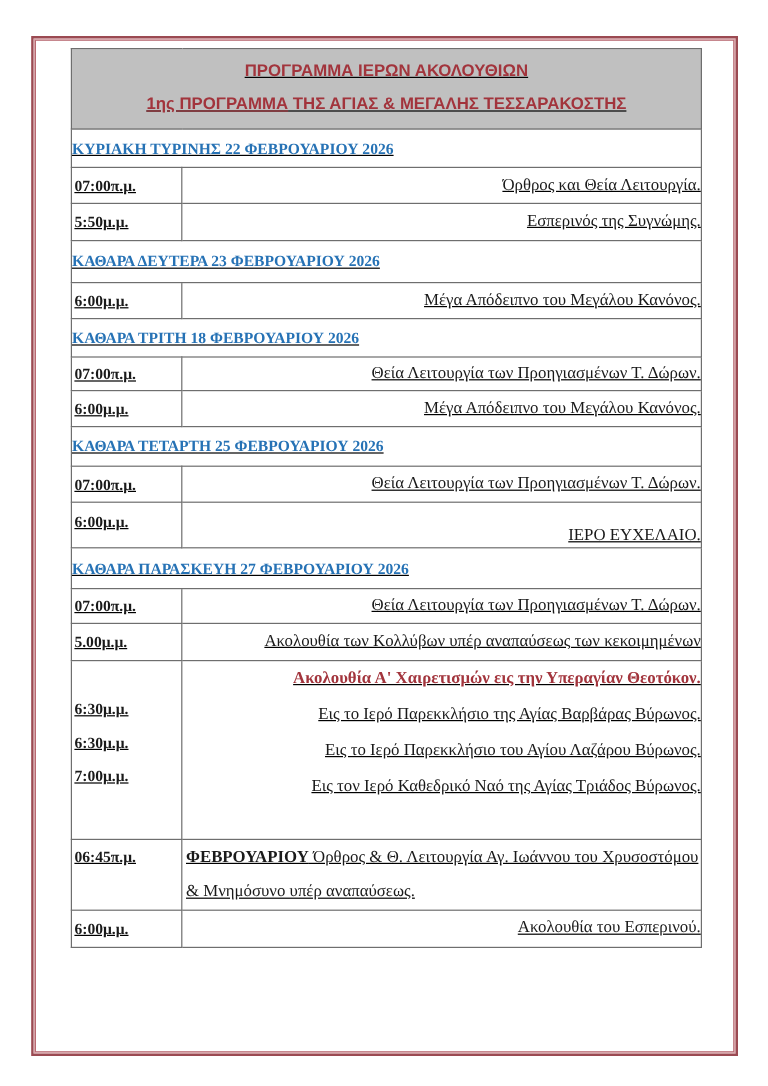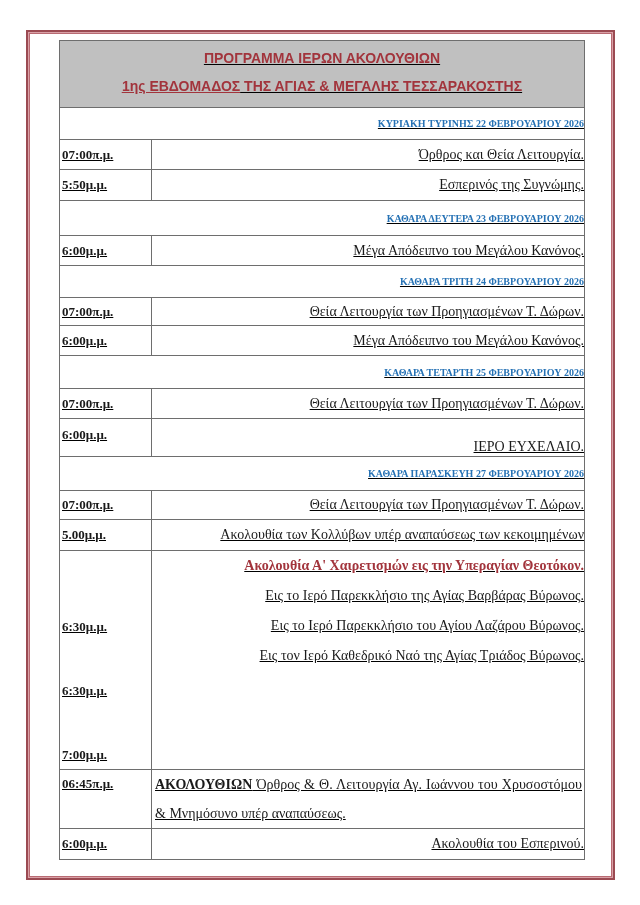--- a/index.html
+++ b/index.html
@@ -18,44 +18,44 @@
   table.sched {
     position: absolute; left: 59px; top: 40px; width: 526px;
     border-collapse: collapse; table-layout: fixed; text-decoration: underline;
   }
   table.sched td { border: 1px solid #6e6e6e; padding: 0; }
   .hdr { background: #c0c0c0; text-align: center; color: #a2343c;
          font-family: "Liberation Sans", sans-serif; font-weight: bold; font-size: 14px; }
   .hdr .l1 { height: 30px; line-height: 34px; }
   .hdr .l2 { height: 36px; line-height: 30px; }
   .hdr u { text-decoration: underline; }
-  .day { text-align: right; color: #2672b5; font-weight: bold; font-size: 10px; height: 30px; }
+  .day { text-align: left; color: #2672b5; font-weight: bold; font-size: 13px; height: 30px; }
   .time { width: 90px; font-weight: bold; font-size: 13px; color: #1a1a1a; padding-left: 2px !important; vertical-align: middle; }
   .desc { font-size: 14px; color: #1a1a1a; padding-left: 3px !important; vertical-align: middle; text-align: right; }
   .red { color: #a2343c; font-weight: bold; }
-  .multi-times div { height: 28px; line-height: 28px; margin-top: 36px; }
+  .multi-times div { height: 28px; line-height: 28px; }
   .multi-desc div { height: 30px; line-height: 30px; margin-left: 48px; }
   .justify { text-align: justify; text-align-last: left; line-height: 29px; padding-right: 2px !important; }
 </style>
 </head>
 <body>
 
 <div class="frame-outer"></div>
 <div class="frame-inner"></div>
 
 <table class="sched">
   <colgroup>
       <col style="width:92px">
       <col>
     </colgroup>
   <tbody>
       <tr>
     <td class="hdr" colspan="2">
       <div class="l1">ΠΡΟΓΡΑΜΜΑ ΙΕΡΩΝ ΑΚΟΛΟΥΘΙΩΝ</div>
-      <div class="l2"><u>1ης ΕΒΔΟΜΑΔΟΣ</u><span> ΤΗΣ ΑΓΙΑΣ &amp; ΜΕΓΑΛΗΣ ΤΕΣΣΑΡΑΚΟΣΤΗΣ</span></div>
+      <div class="l2"><u>1ης ΠΡΟΓΡΑΜΜΑ</u><span> ΤΗΣ ΑΓΙΑΣ &amp; ΜΕΓΑΛΗΣ ΤΕΣΣΑΡΑΚΟΣΤΗΣ</span></div>
     </td>
   </tr>
 
   <tr>
         <td class="day" colspan="2" style="height:31px">ΚΥΡΙΑΚΗ ΤΥΡΙΝΗΣ 22 ΦΕΒΡΟΥΑΡΙΟΥ 2026</td>
       </tr>
   <tr style="height:30px">
     <td class="time">07:00π.μ.</td>
     <td class="desc">Όρθρος και Θεία Λειτουργία.</td>
   </tr>
@@ -66,21 +66,21 @@
 
   <tr>
         <td class="day" colspan="2" style="height:34px">ΚΑΘΑΡΑ ΔΕΥΤΕΡΑ 23 ΦΕΒΡΟΥΑΡΙΟΥ 2026</td>
       </tr>
   <tr style="height:30px">
     <td class="time">6:00μ.μ.</td>
     <td class="desc">Μέγα Απόδειπνο του Μεγάλου Κανόνος.</td>
   </tr>
 
   <tr>
-        <td class="day" colspan="2" style="height:31px">ΚΑΘΑΡΑ ΤΡΙΤΗ 24 ΦΕΒΡΟΥΑΡΙΟΥ 2026</td>
+        <td class="day" colspan="2" style="height:31px">ΚΑΘΑΡΑ ΤΡΙΤΗ 18 ΦΕΒΡΟΥΑΡΙΟΥ 2026</td>
       </tr>
   <tr style="height:28px">
     <td class="time">07:00π.μ.</td>
     <td class="desc" style="padding-left:7px">Θεία Λειτουργία των Προηγιασμένων Τ. Δώρων.</td>
   </tr>
   <tr style="height:30px">
     <td class="time">6:00μ.μ.</td>
     <td class="desc">Μέγα Απόδειπνο του Μεγάλου Κανόνος.</td>
   </tr>
 
@@ -116,20 +116,20 @@
     <td class="desc multi-desc" style="vertical-align:top;padding-top:0">
       <div class="red">Ακολουθία Α' Χαιρετισμών εις την Υπεραγίαν Θεοτόκον.</div>
       <div>Εις το Ιερό Παρεκκλήσιο της Αγίας Βαρβάρας Βύρωνος.</div>
       <div>Εις το Ιερό Παρεκκλήσιο του Αγίου Λαζάρου Βύρωνος.</div>
       <div>Εις τον Ιερό Καθεδρικό Ναό της Αγίας Τριάδος Βύρωνος.</div>
     </td>
   </tr>
 
   <tr style="height:59px">
     <td class="time" style="vertical-align:top;padding-top:6px">06:45π.μ.</td>
-    <td class="desc justify" style="vertical-align:top"><b>ΑΚΟΛΟΥΘΙΩΝ</b><span> Όρθρος &amp; Θ. Λειτουργία Αγ. Ιωάννου του Χρυσοστόμου &amp; Μνημόσυνο υπέρ αναπαύσεως.</span></td>
+    <td class="desc justify" style="vertical-align:top"><b>ΦΕΒΡΟΥΑΡΙΟΥ</b><span> Όρθρος &amp; Θ. Λειτουργία Αγ. Ιωάννου του Χρυσοστόμου &amp; Μνημόσυνο υπέρ αναπαύσεως.</span></td>
   </tr>
   <tr style="height:31px">
     <td class="time">6:00μ.μ.</td>
     <td class="desc">Ακολουθία του Εσπερινού.</td>
   </tr>
 </tbody>
   </table>
 
 </body></html>

